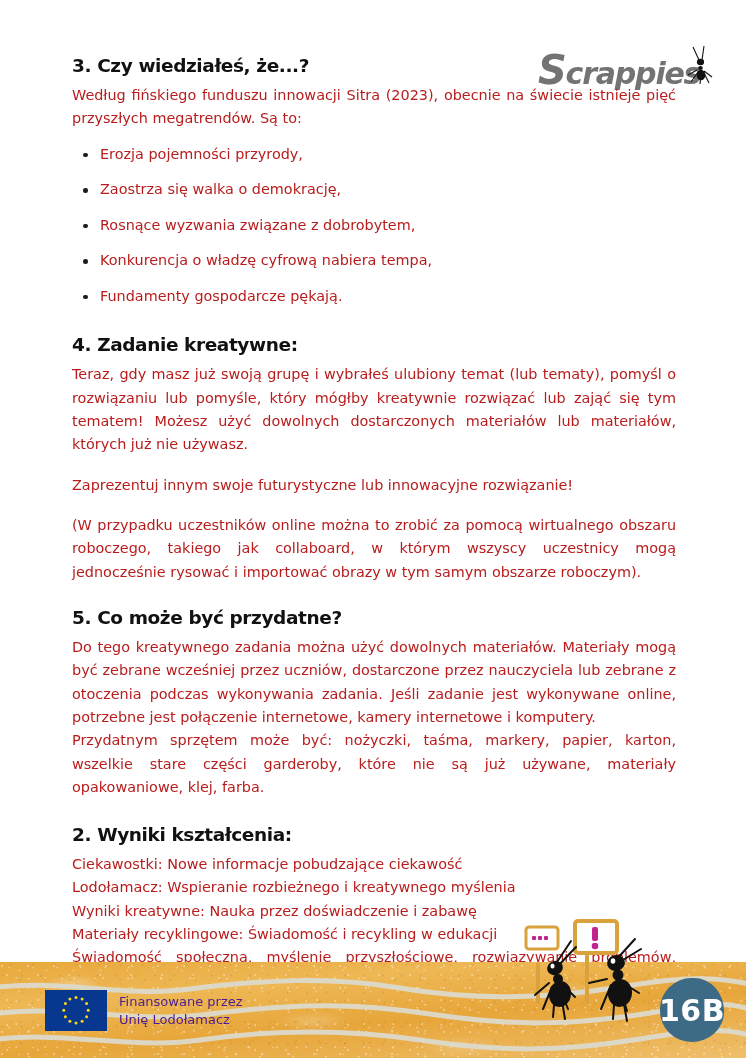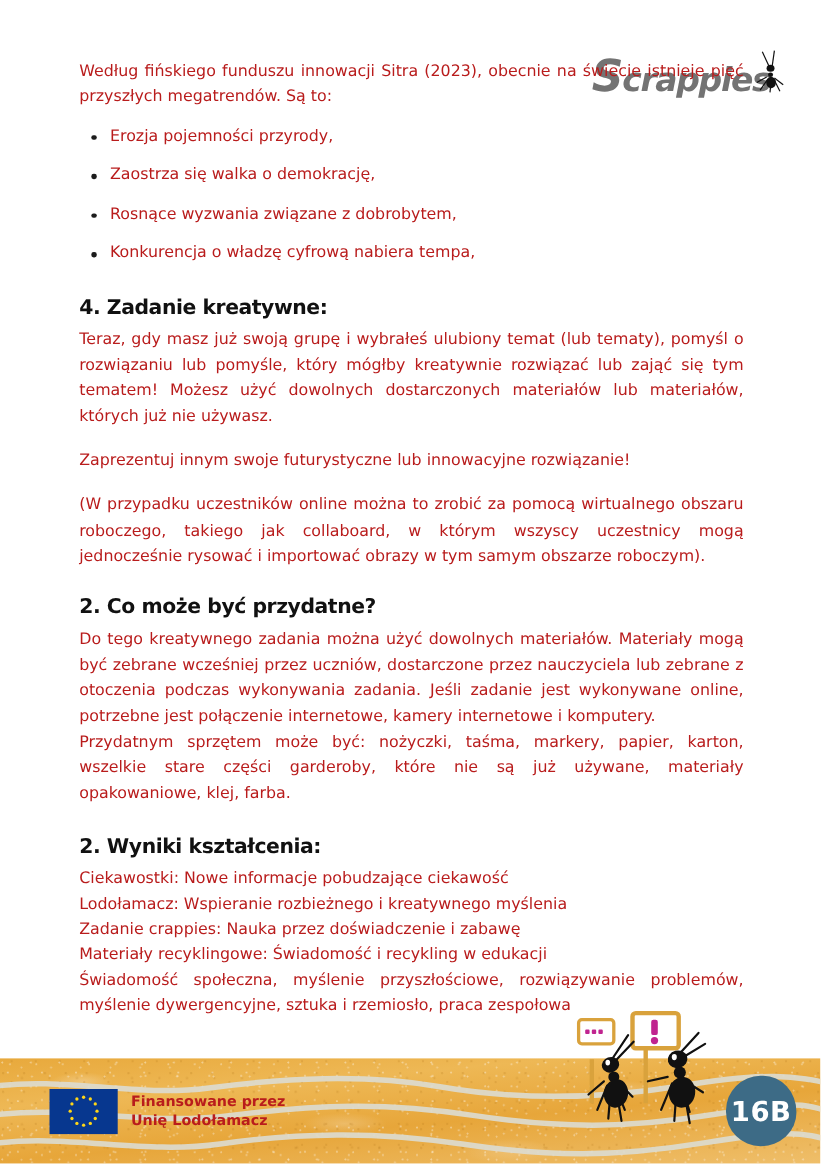--- a/index.html
+++ b/index.html
@@ -156,24 +156,24 @@
   }
   .eu-flag {
     width: 62px;
     height: 41px;
     background: #07378f;
     position: relative;
     flex: none;
   }
   .eu-text {
     font-family: "DejaVu Sans", sans-serif;
-    font-weight: bold;
+    font-weight: normal;
     font-size: 13px;
     line-height: 1.32;
-    color: #b91c1c;
+    color: #4c1d95;
     white-space: nowrap;
   }
 
   .page-badge {
     position: absolute;
     right: 22px;
     bottom: 16px;
     width: 64px;
     height: 64px;
     z-index: 6;
@@ -185,21 +185,21 @@
     background: #3d6b86;
   }
   .badge-text {
     position: absolute;
     inset: 0;
     display: flex;
     align-items: center;
     justify-content: center;
     font-family: "DejaVu Sans", sans-serif;
     font-weight: bold;
-    font-size: 25px;
+    font-size: 30px;
     color: #ffffff;
     letter-spacing: 0.5px;
   }
 
   .ants {
     position: absolute;
     left: 519px;
     bottom: 28px;
     width: 180px;
     height: 125px;
@@ -226,44 +226,46 @@
         <path d="M17 30 L16 40"></path>
       </g>
       <ellipse cx="16.5" cy="18" rx="3.6" ry="3.2" fill="#111"></ellipse>
       <ellipse cx="16.5" cy="24" rx="2.3" ry="2.1" fill="#111"></ellipse>
       <ellipse cx="17" cy="31" rx="4.4" ry="5.2" fill="#111"></ellipse>
     </svg>
   </div>
 
   <div class="content">
 
+    <h2>3. Czy wiedziałeś, że...?</h2>
     <p class="just">Według fińskiego funduszu innowacji Sitra (2023), obecnie na świecie istnieje pięć przyszłych megatrendów. Są to:</p>
     <ul class="bullets">
       <li>Erozja pojemności przyrody,</li>
       <li>Zaostrza się walka o demokrację,</li>
       <li>Rosnące wyzwania związane z dobrobytem,</li>
       <li>Konkurencja o władzę cyfrową nabiera tempa,</li>
+      <li>Fundamenty gospodarcze pękają.</li>
     </ul>
 
     <h2 class="h-sec4">4. Zadanie kreatywne:</h2>
     <p class="just">Teraz, gdy masz już swoją grupę i wybrałeś ulubiony temat (lub tematy), pomyśl o rozwiązaniu lub pomyśle, który mógłby kreatywnie rozwiązać lub zająć się tym tematem! Możesz użyć dowolnych dostarczonych materiałów lub materiałów, których już nie używasz.</p>
     <div class="gap-line"></div>
     <p>Zaprezentuj innym swoje futurystyczne lub innowacyjne rozwiązanie!</p>
     <div class="gap-line"></div>
     <p class="just">(W przypadku uczestników online można to zrobić za pomocą wirtualnego obszaru roboczego, takiego jak collaboard, w którym wszyscy uczestnicy mogą jednocześnie rysować i importować obrazy w tym samym obszarze roboczym).</p>
 
-    <h2 class="h-sec5">2. Co może być przydatne?</h2>
+    <h2 class="h-sec5">5. Co może być przydatne?</h2>
     <p class="just">Do tego kreatywnego zadania można użyć dowolnych materiałów. Materiały mogą być zebrane wcześniej przez uczniów, dostarczone przez nauczyciela lub zebrane z otoczenia podczas wykonywania zadania. Jeśli zadanie jest wykonywane online, potrzebne jest połączenie internetowe, kamery internetowe i komputery.</p>
     <p class="just">Przydatnym sprzętem może być: nożyczki, taśma, markery, papier, karton, wszelkie stare części garderoby, które nie są już używane, materiały opakowaniowe, klej, farba.</p>
 
     <h2 class="h-sec6">2. Wyniki kształcenia:</h2>
     <div class="lines">
       <p>Ciekawostki: Nowe informacje pobudzające ciekawość</p>
       <p>Lodołamacz: Wspieranie rozbieżnego i kreatywnego myślenia</p>
-      <p>Zadanie crappies: Nauka przez doświadczenie i zabawę</p>
+      <p>Wyniki kreatywne: Nauka przez doświadczenie i zabawę</p>
       <p>Materiały recyklingowe: Świadomość i recykling w edukacji</p>
       <p class="just">Świadomość społeczna, myślenie przyszłościowe, rozwiązywanie problemów, myślenie dywergencyjne, sztuka i rzemiosło, praca zespołowa</p>
     </div>
   </div>
 
   <div class="footer">
     <div class="footer-bg"></div>
     <svg class="waves" viewBox="0 0 746 96" preserveAspectRatio="none">
       <g stroke="#dcdcd2" fill="none" stroke-width="5" stroke-linecap="round" opacity="0.9">
         <path d="M-10 26 C 60 16, 120 36, 190 27 S 330 14, 400 26 S 540 38, 620 25 S 720 16, 760 24"></path>

